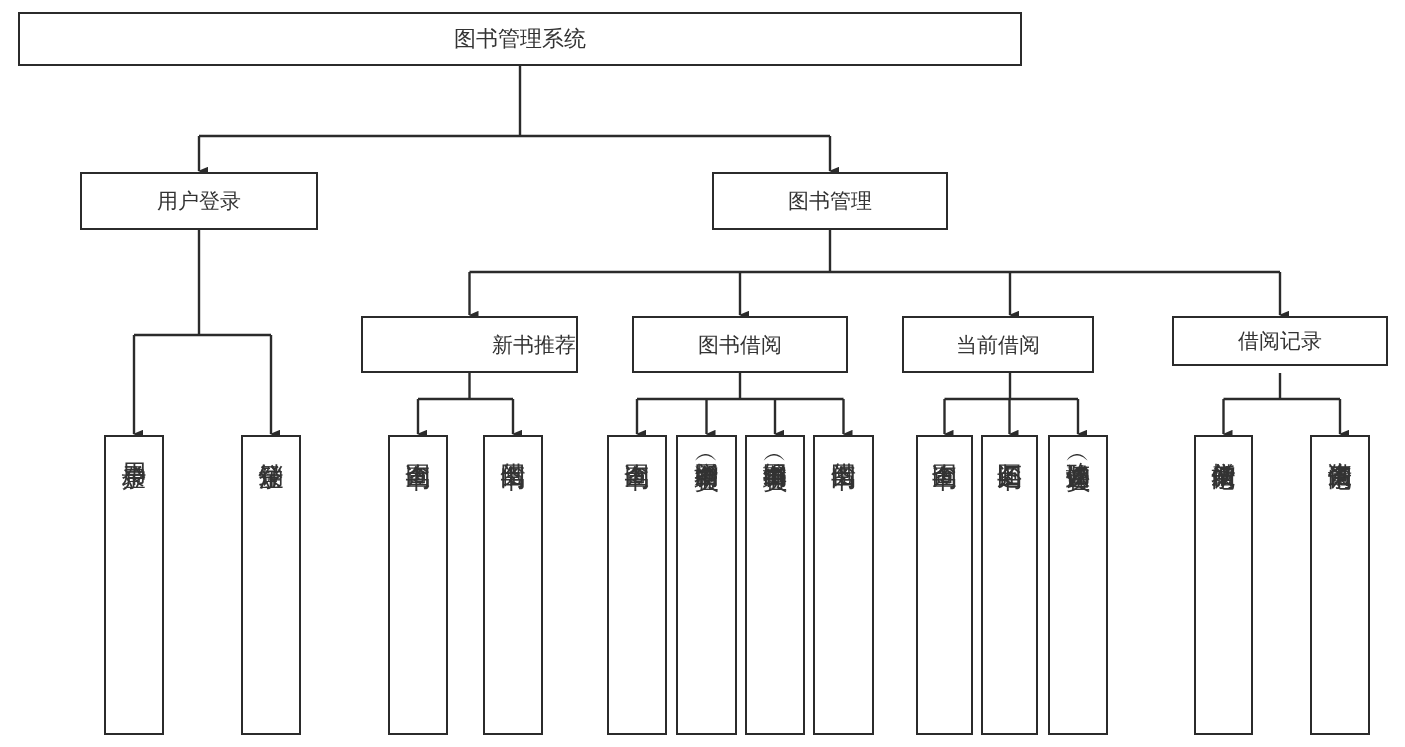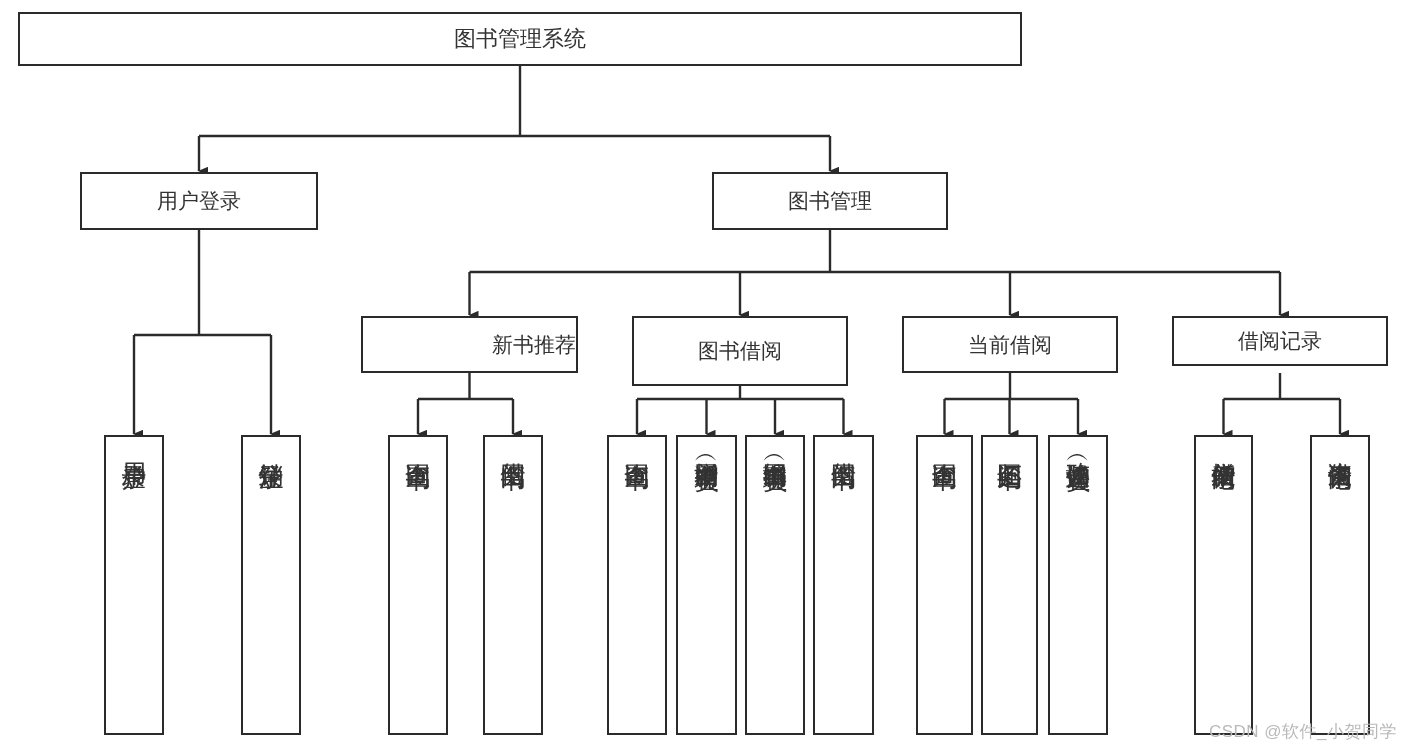--- a/index.html
+++ b/index.html
@@ -128,24 +128,24 @@
       </div>
       <div class="node horizontal" style="left: 80px; top: 172px; width: 238px; height: 58px;">
         <span class="node-label">用户登录</span>
       </div>
       <div class="node horizontal" style="left: 712px; top: 172px; width: 236px; height: 58px;">
         <span class="node-label">图书管理</span>
       </div>
       <div class="node horizontal" style="left: 361px; top: 316px; width: 217px; height: 57px; justify-content: flex-end;">
         <span class="node-label">新书推荐</span>
       </div>
-      <div class="node horizontal" style="left: 632px; top: 316px; width: 216px; height: 70px;">
+      <div class="node horizontal" style="left: 632px; top: 316px; width: 216px; height: 57px;">
         <span class="node-label">图书借阅</span>
       </div>
-      <div class="node horizontal" style="left: 902px; top: 316px; width: 216px; height: 57px;">
+      <div class="node horizontal" style="left: 902px; top: 316px; width: 192px; height: 57px;">
         <span class="node-label">当前借阅</span>
       </div>
       <div class="node horizontal" style="left: 1172px; top: 316px; width: 216px; height: 50px;">
         <span class="node-label">借阅记录</span>
       </div>
       <div class="node vertical" style="left: 104px; top: 435px; width: 60px; height: 300px;">
         <span class="node-label">用户登录</span>
       </div>
       <div class="node vertical" style="left: 241px; top: 435px; width: 60px; height: 300px;">
         <span class="node-label">注销登录</span>
@@ -178,14 +178,13 @@
         <span class="node-label">确认归还（管理员）</span>
       </div>
       <div class="node vertical tall-text" style="left: 1194px; top: 435px; width: 59px; height: 300px;">
         <span class="node-label">新增借阅记录</span>
       </div>
       <div class="node vertical tall-text" style="left: 1310px; top: 435px; width: 60px; height: 300px;">
         <span class="node-label">查询借阅记录</span>
       </div>
     </div>
 
-  <div id="watermark">CSDN @软件_小贺同学</div>
 </div>
 
 </body></html>

